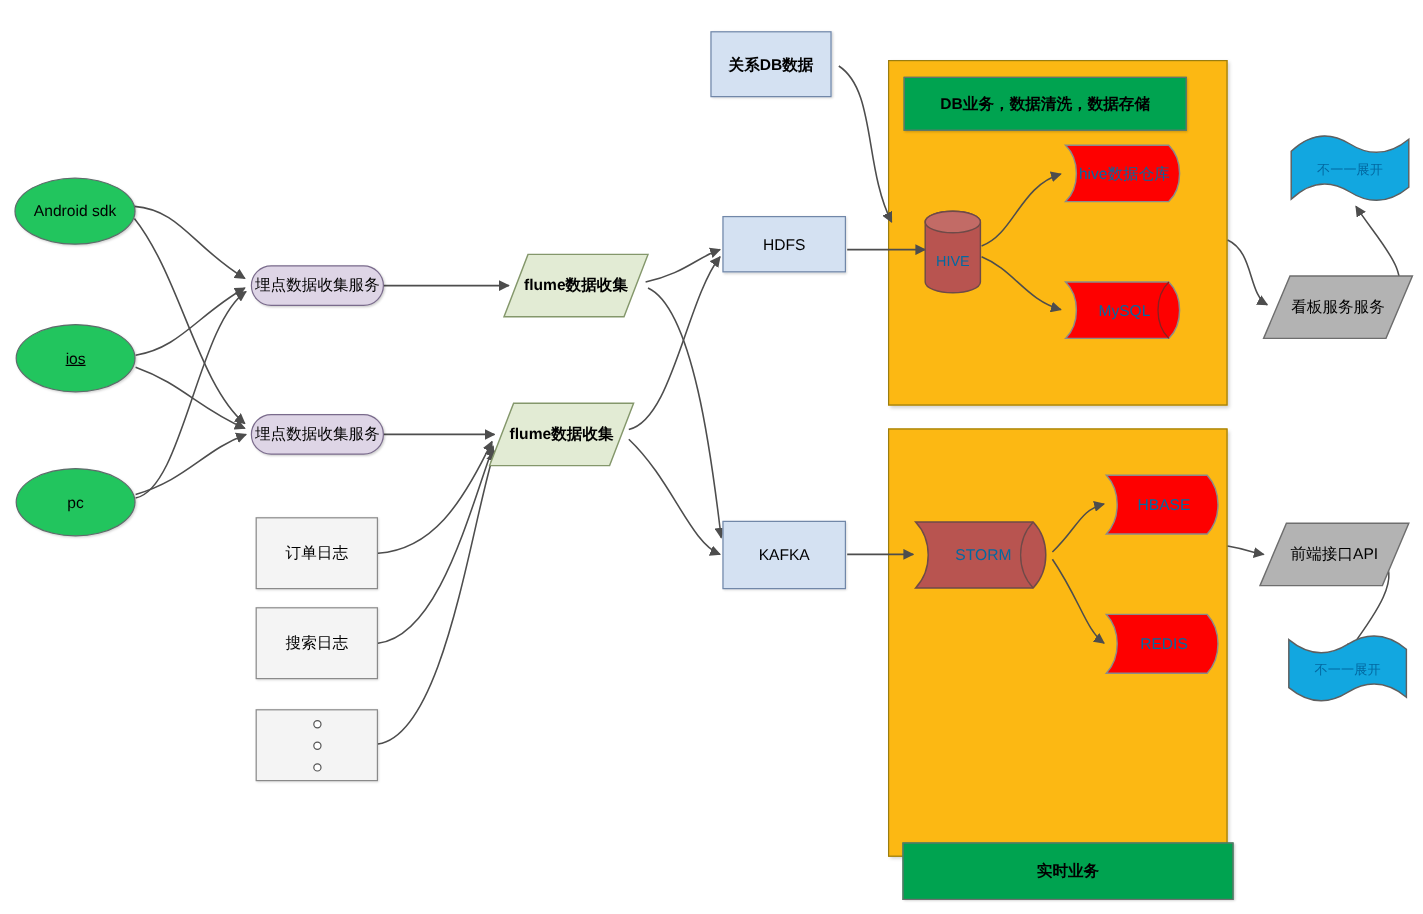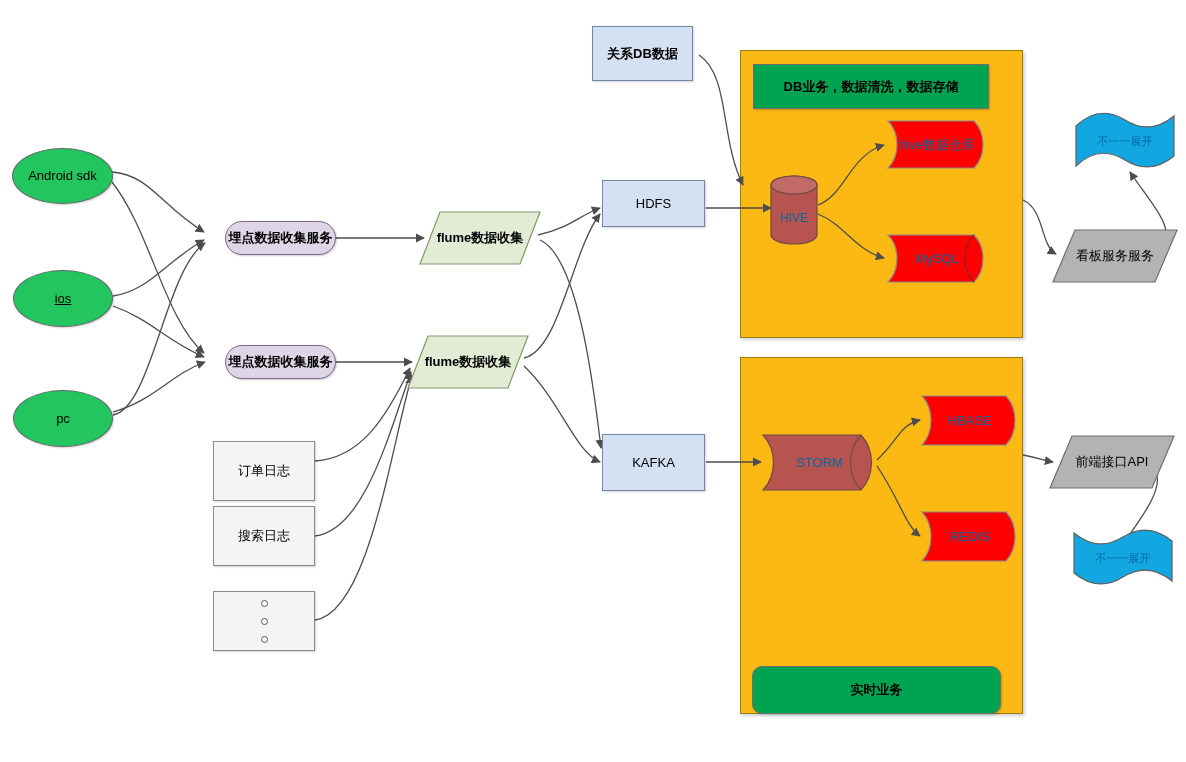--- a/index.html
+++ b/index.html
@@ -36,23 +36,22 @@
     font-size:13px;
     box-shadow:1px 1px 2px rgba(0,0,0,0.18);
   }
 
   
   .rrect{
     background:#ded5e6;
     border:1.2px solid #7a6b8c;
     border-radius:22px;
     font-size:13px;
-    font-weight:bold;
+    font-weight:normal;
     box-shadow:1px 1px 2px rgba(0,0,0,0.2);
-    margin-left:16px;
   }
 
   
   .gbox{
     background:#f4f4f4;
     border:1.2px solid #8a8a8a;
     font-size:13px;
     box-shadow:1px 1px 2px rgba(0,0,0,0.18);
   }
   .dots{
@@ -201,21 +200,21 @@
     <span class="lbl">pc</span>
   </div>
 
   <div class="node rrect" style="left:209px;top:221px;width:111px;height:34px;">
     <span class="lbl">埋点数据收集服务</span>
   </div>
   <div class="node rrect" style="left:209px;top:345px;width:111px;height:34px;">
     <span class="lbl">埋点数据收集服务</span>
   </div>
 
-  <div class="node gbox" style="left:213px;top:431px;width:102px;height:60px;margin-top:10px;">
+  <div class="node gbox" style="left:213px;top:431px;width:102px;height:60px;">
     <span class="lbl">订单日志</span>
   </div>
   <div class="node gbox" style="left:213px;top:506px;width:102px;height:60px;">
     <span class="lbl">搜索日志</span>
   </div>
   <div class="node gbox dots" style="left:213px;top:591px;width:102px;height:60px;">
     <span class="dot"></span>
     <span class="dot"></span>
     <span class="dot"></span>
   </div>
@@ -264,21 +263,21 @@
   </div>
 
   <div class="shape cyl-h" style="left:886px;top:231px;width:102px;height:55px;">
     <svg width="102" height="55" viewBox="0 0 102 55">
       <path d="M2,4 C 14,16 14,39 2,51 L 88,51 C 100,39 100,16 88,4 Z" fill="#fe0000" stroke="#8a8a8a" stroke-width="1.2"></path>
       <path d="M88,4 C 76,16 76,39 88,51" fill="none" stroke="#8a2020" stroke-width="1.1"></path>
     </svg>
     <span class="lbl" style="padding-right:14px;">MySQL</span>
   </div>
 
-  <div class="banner" style="left:752px;top:666px;width:249px;height:48px;border-radius:10px;">
+  <div class="banner" style="left:752px;top:702px;width:276px;height:48px;">
     <span class="lbl">实时业务</span>
   </div>
 
   <div class="shape cyl-h" style="left:761px;top:430px;width:117px;height:65px;">
     <svg width="117" height="65" viewBox="0 0 117 65">
       <path d="M2,5 C 16,20 16,45 2,60 L 100,60 C 114,45 114,20 100,5 Z" fill="#b85450" stroke="#6e4a48" stroke-width="1.2"></path>
       <path d="M100,5 C 86,20 86,45 100,60" fill="none" stroke="#6e4a48" stroke-width="1.1"></path>
     </svg>
     <span class="lbl" style="padding-right:14px;">STORM</span>
   </div>

